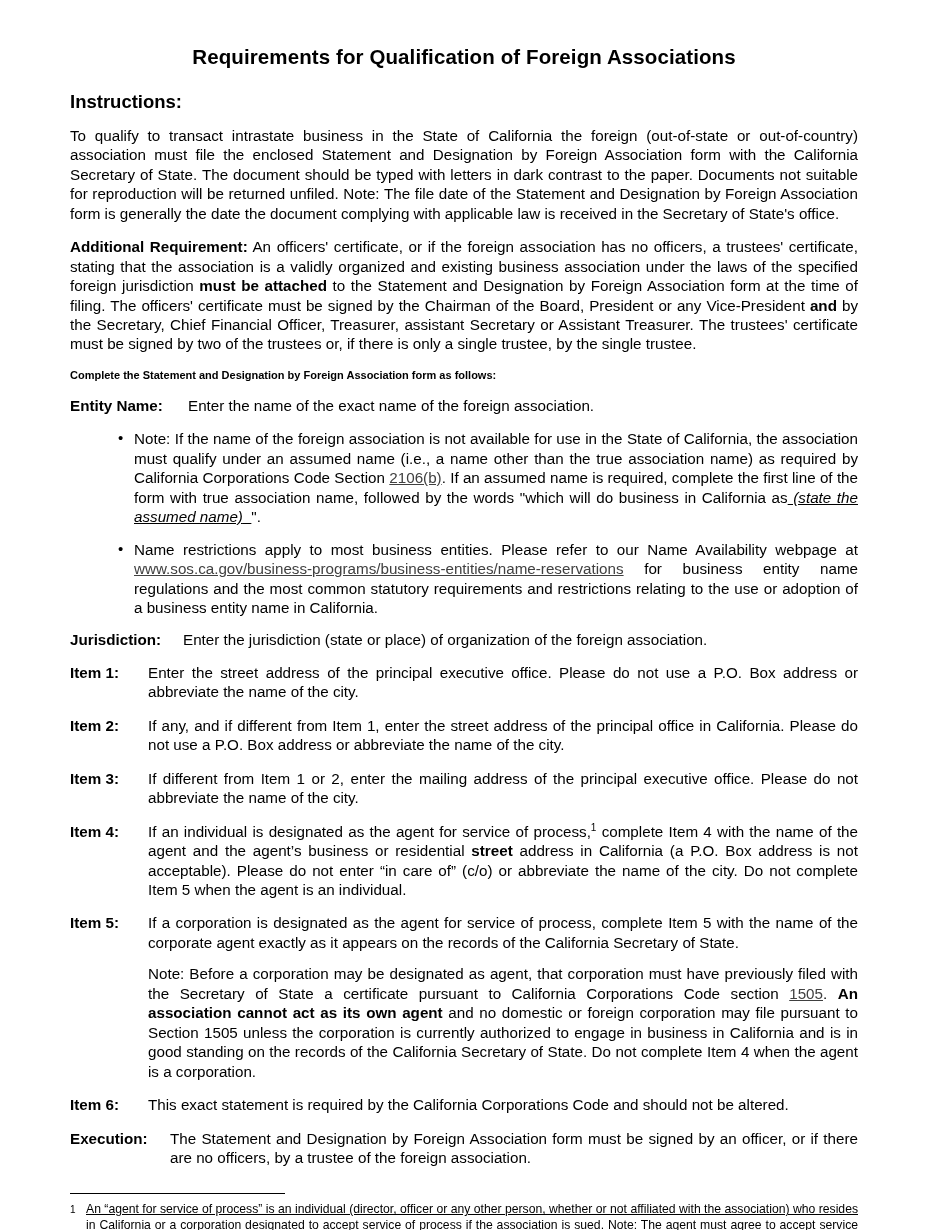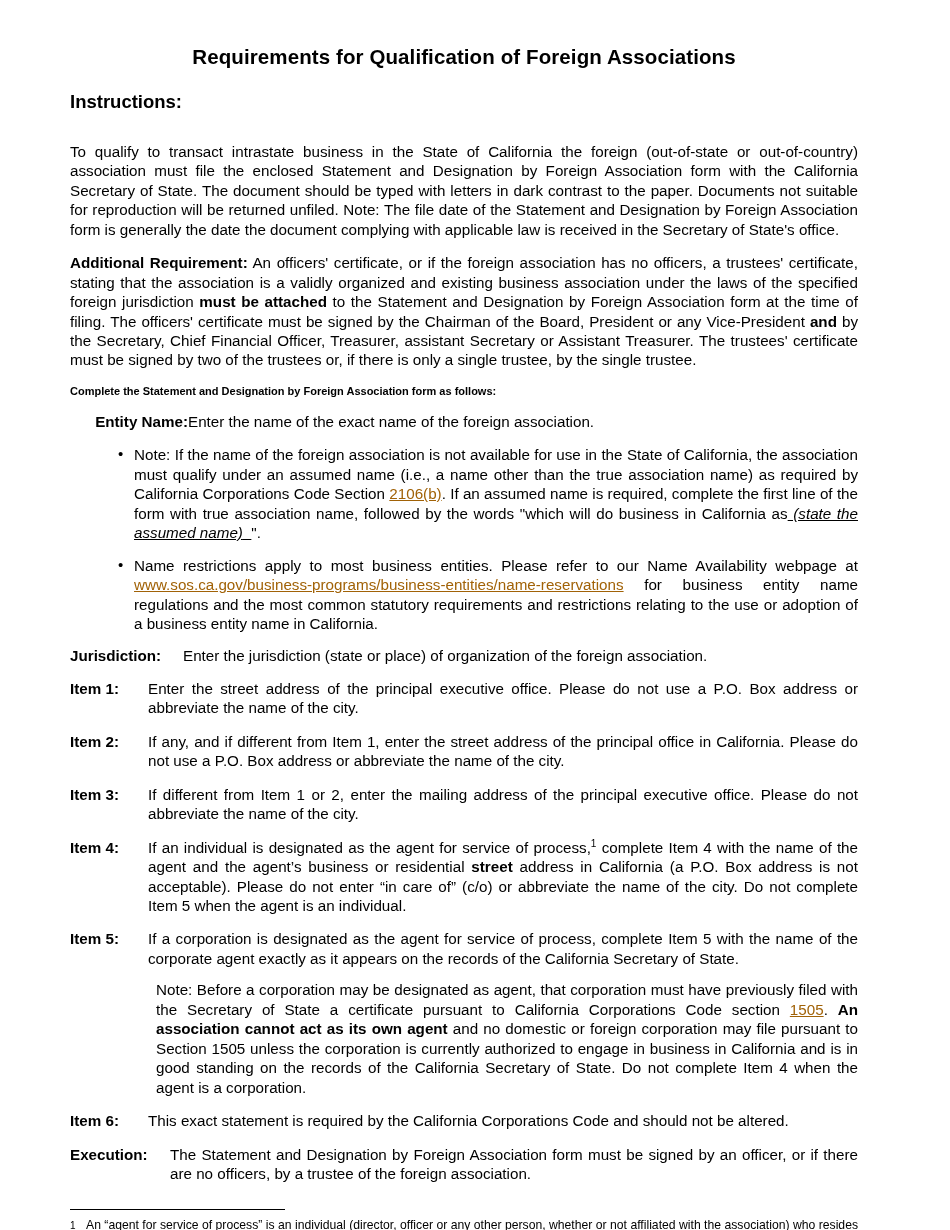--- a/index.html
+++ b/index.html
@@ -25,21 +25,21 @@
   .doc-title {
     text-align: center;
     font-size: 20.5px;
     font-weight: bold;
     margin: 8px 0 20px 0;
     letter-spacing: 0.1px;
   }
   .section-heading {
     font-size: 18.5px;
     font-weight: bold;
-    margin: 0 0 28px 0;
+    margin: 0 0 12px 0;
   }
   p.body {
     text-align: justify;
     margin: 0 0 14px 0;
   }
   .sub-heading {
     font-weight: bold;
     margin: 6px 0 14px 0;
     font-size: 11px;
   }
@@ -51,21 +51,21 @@
   }
   .row .label {
     font-weight: bold;
     flex: 0 0 auto;
     white-space: nowrap;
   }
   .row .content {
     flex: 1 1 auto;
     text-align: justify;
   }
-  .lbl-entity { width: 118px; text-align: right; }
+  .lbl-entity { width: 118px; }
   .lbl-juris  { width: 113px; }
   .lbl-item   { width: 78px; }
   .lbl-exec   { width: 100px; }
 
   ul.bullets {
     list-style: none;
     margin: 12px 0 12px 0;
     padding: 0 0 0 48px;
   }
   ul.bullets li {
@@ -76,30 +76,30 @@
   }
   ul.bullets li:last-child { margin-bottom: 2px; }
   ul.bullets li::before {
     content: "\2022";
     position: absolute;
     left: 0;
     top: -1px;
     font-size: 15px;
   }
   a.link {
-    color: #a16207;
+    color: #404040;
     text-decoration: underline;
     word-break: break-word;
   }
   .ulined { text-decoration: underline; }
   .ital { font-style: italic; }
   b, .bold { font-weight: bold; }
   sup { font-size: 10px; vertical-align: super; line-height: 0; }
 
-  .note-indent { margin-top: 12px; text-align: justify; margin-left: 8px; }
+  .note-indent { margin-top: 12px; text-align: justify; }
 
   
   .footnote-wrap {
     margin-top: 26px;
   }
   .footnote-rule {
     width: 215px;
     height: 1px;
     background: #000;
     margin: 0 0 8px 0;

